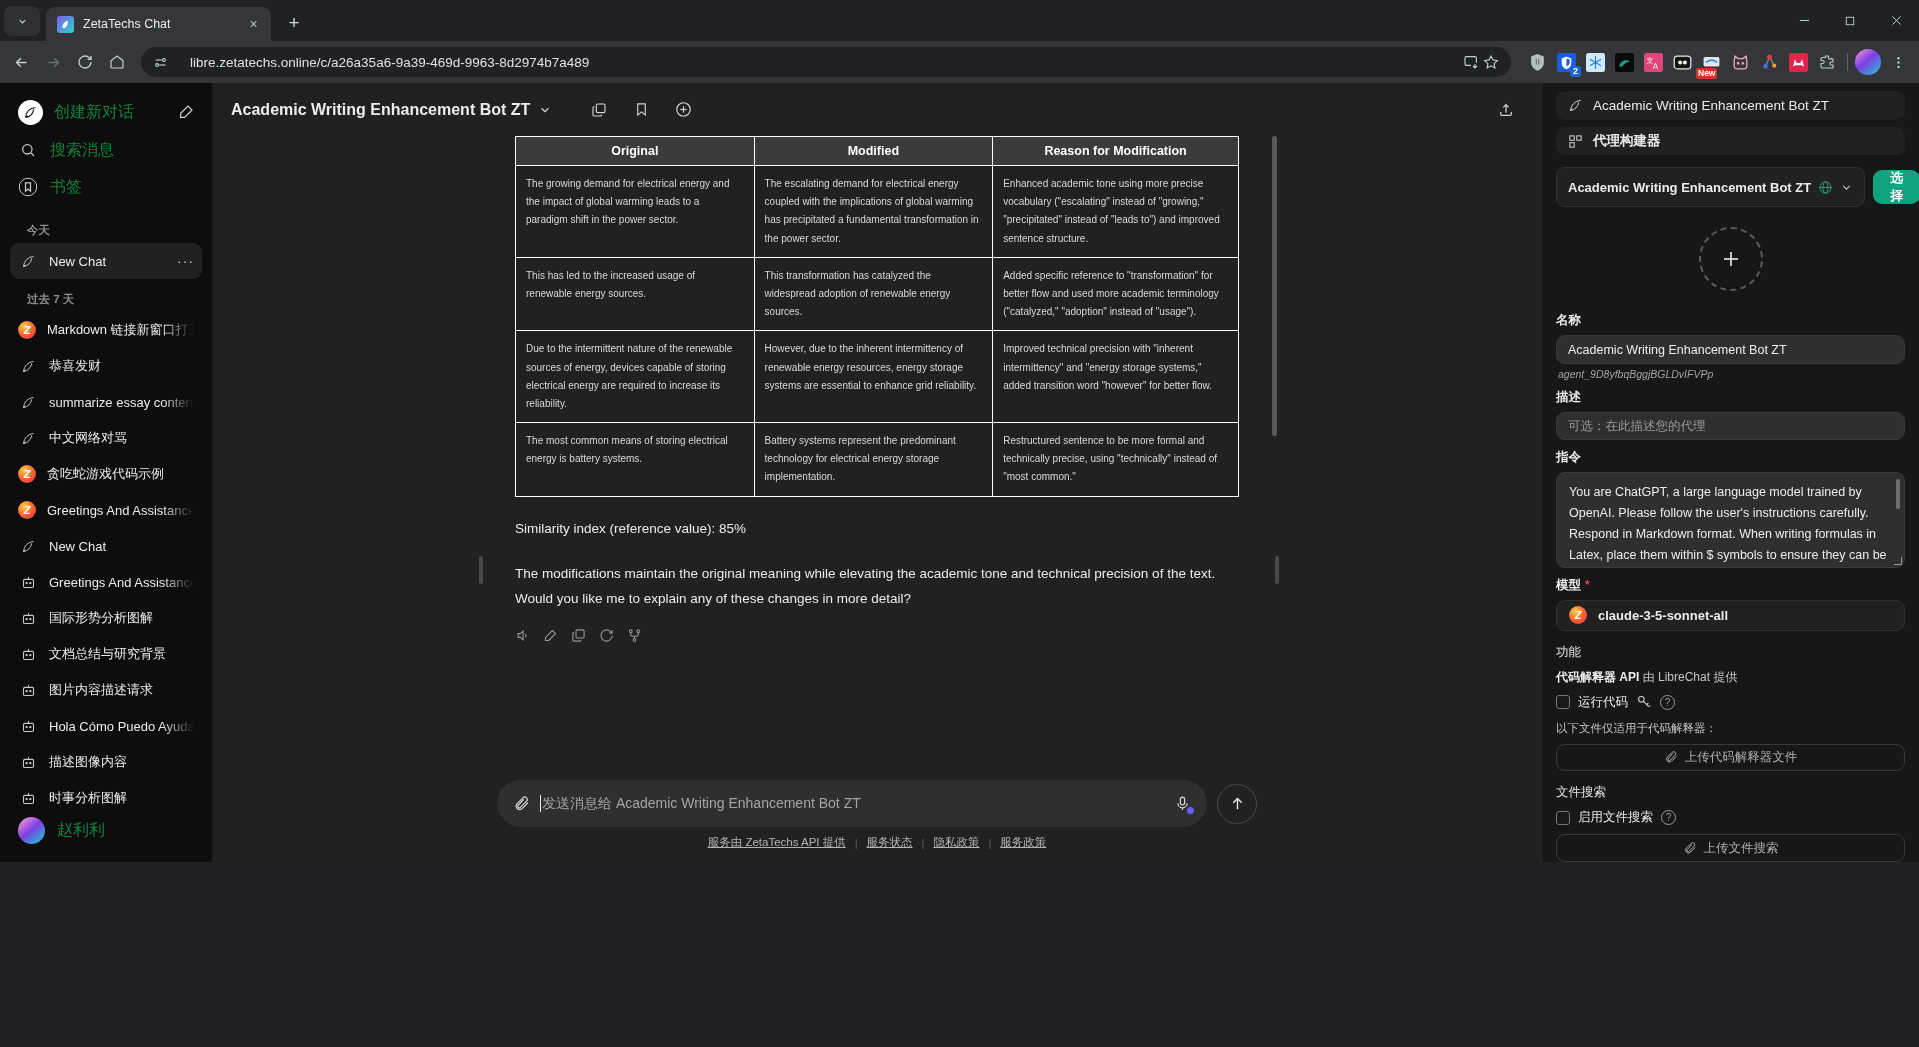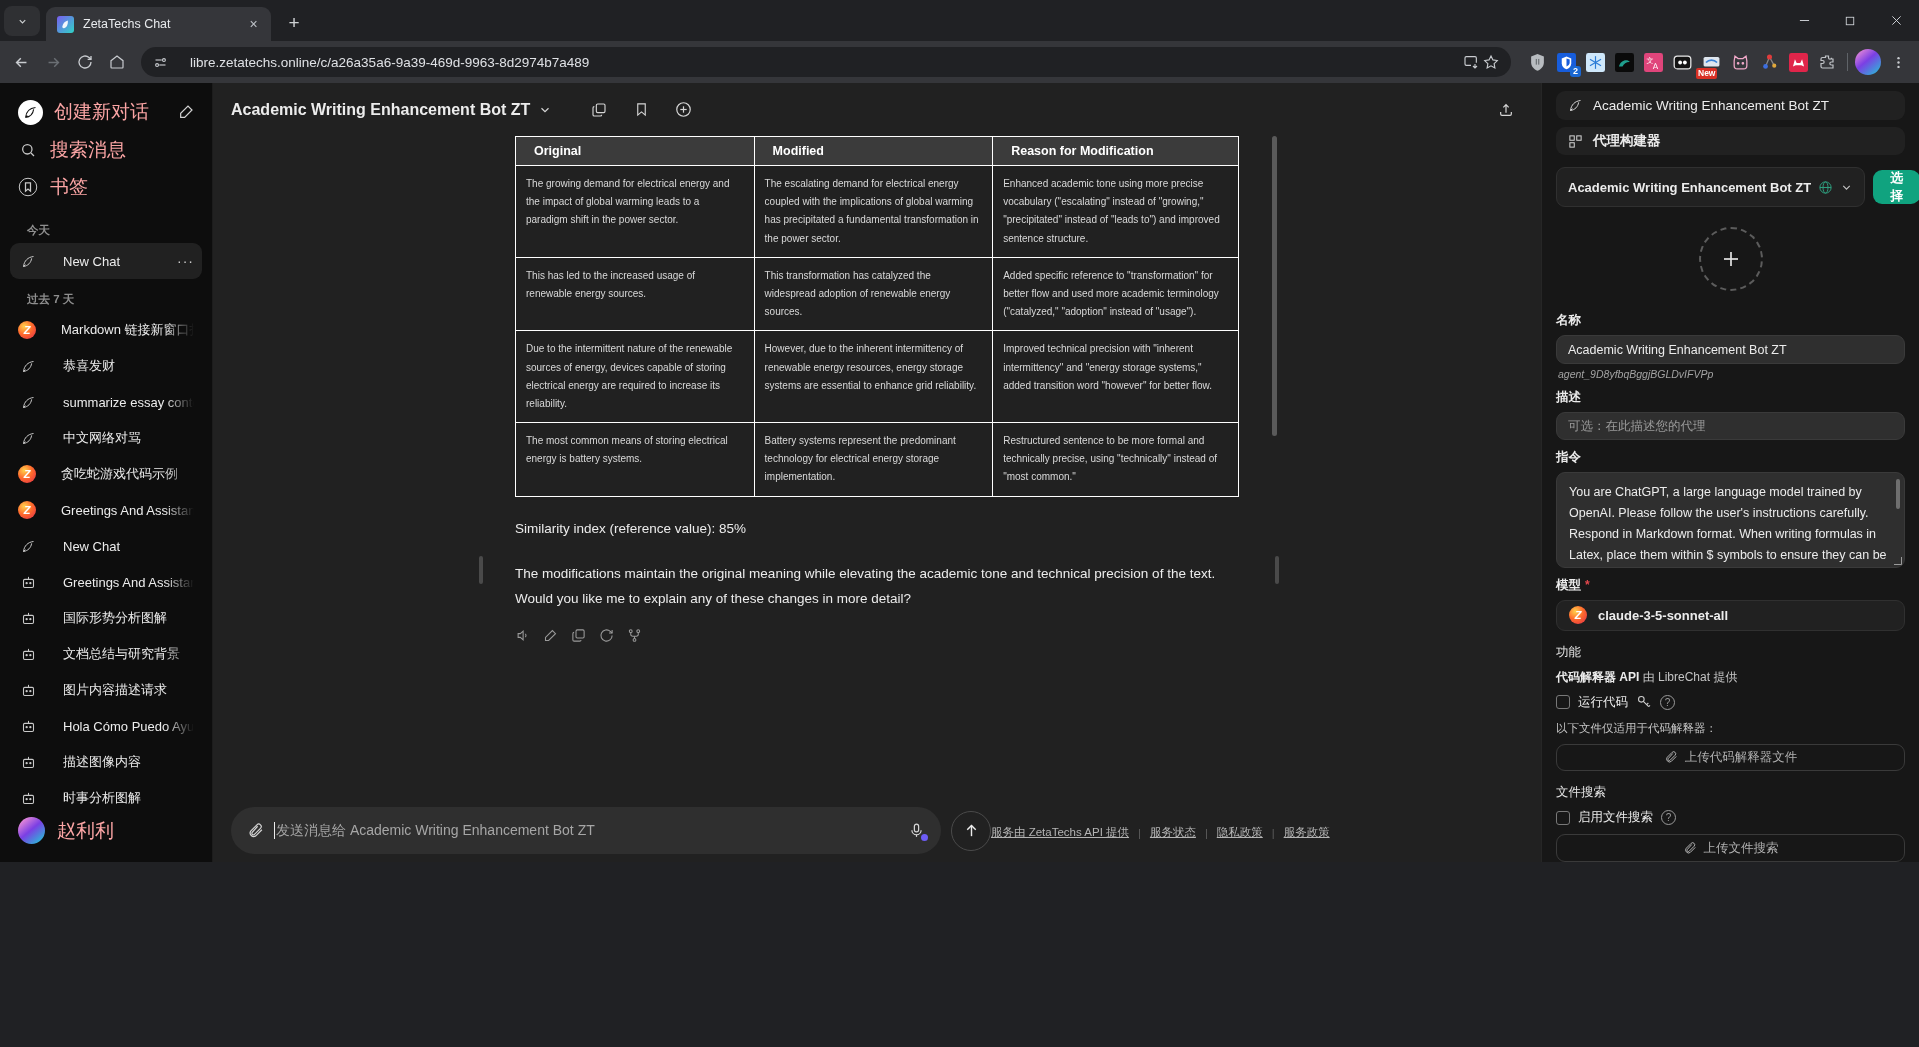--- a/index.html
+++ b/index.html
@@ -104,34 +104,34 @@
   }
   .sb-top { padding: 10px 10px 4px 10px; }
   .sb-newchat {
     height: 38px; display: flex; align-items: center; gap: 11px; padding: 0 8px;
     border-radius: 9px; cursor: pointer;
   }
   .logo-circle {
     width: 25px; height: 25px; border-radius: 50%; background: #fff;
     display: flex; align-items: center; justify-content: center; flex: 0 0 25px;
   }
-  .sb-label { color: #fca5a5; font-size: 19px; white-space: nowrap; }
+  .sb-label { color: #15803d; font-size: 16px; white-space: nowrap; }
   .sb-edit { margin-left: auto; color: #d3d3d3; display: flex; cursor: pointer; }
   .sb-row {
     height: 36px; display: flex; align-items: center; gap: 12px; padding: 0 8px;
     border-radius: 9px; cursor: pointer; margin: 1px 0;
   }
   .sb-icon { width: 20px; display: flex; align-items: center; justify-content: center;
     color: #c9c9c9; flex: 0 0 20px; }
   .sb-section {
     color: #8e8e8e; font-size: 11.5px; padding: 13px 10px 5px 17px; font-weight: 600;
   }
   .sb-list { flex: 1; overflow: hidden; padding: 0 10px; }
   .sb-item {
-    height: 36px; display: flex; align-items: center; gap: 25px; padding: 0 8px;
+    height: 36px; display: flex; align-items: center; gap: 11px; padding: 0 8px;
     border-radius: 9px; cursor: pointer; position: relative;
   }
   .sb-item.active { background: #212121; }
   .sb-item-title {
     color: #ececec; font-size: 13px; white-space: nowrap; overflow: hidden;
     flex: 1; -webkit-mask-image: linear-gradient(to right,#000 78%,transparent 100%);
     mask-image: linear-gradient(to right,#000 78%,transparent 100%);
   }
   .sb-dots { color: #c9c9c9; font-size: 14px; letter-spacing: 1px; }
   .z-icon {
@@ -167,42 +167,42 @@
   .msg-scroll { flex: 1; overflow: hidden; position: relative; display: flex;
     justify-content: center; }
   .msg-inner { width: 760px; padding: 0 18px; position: relative; }
 
   .md-table {
     width: 100%; border-collapse: collapse; margin-top: 0;
     border: 1px solid #ffffff; table-layout: fixed;
   }
   .md-table th {
     background: #3b3b3b; color: #fff; font-size: 12.5px; font-weight: 700;
-    text-align: left; padding: 7px 18px; border: 1px solid #ffffff;
+    text-align: center; padding: 7px 18px; border: 1px solid #ffffff;
   }
   .md-table td {
     color: #d9d9d9; font-size: 10px; line-height: 1.82; padding: 9px 10px;
     border: 1px solid #ffffff; vertical-align: top;
   }
   .md-table col.c1 { width: 33%; }
   .md-table col.c2 { width: 33%; }
   .md-table col.c3 { width: 34%; }
 
   .md-p { color: #ececec; font-size: 13.5px; line-height: 1.85; margin-top: 20px; }
   .msg-actions { display: flex; gap: 13px; margin-top: 16px; color: #9a9a9a; }
   .msg-act { cursor: pointer; display: flex; align-items: center; }
 
   .vscroll {
     position: absolute; right: 2px; width: 5px; border-radius: 3px; background: #5a5a5a;
   }
   .drag-handle {
     position: absolute; width: 4px; height: 28px; border-radius: 3px; background: #4a4a4a;
   }
 
-  .composer-wrap { padding: 0 18px 8px 18px; display: flex; flex-direction: row;
+  .composer-wrap { padding: 0 18px 8px 18px; display: flex; flex-direction: column;
     align-items: center; flex: 0 0 auto; }
   .composer-row { width: 760px; display: flex; align-items: center; gap: 10px; }
   .composer {
     flex: 1; height: 47px; background: #2f2f2f; border-radius: 26px; display: flex;
     align-items: center; padding: 0 16px; gap: 10px; cursor: text;
   }
   .composer-input {
     flex: 1; color: #a6a6a6; font-size: 14px; display: flex; align-items: center;
     position: relative;
   }

